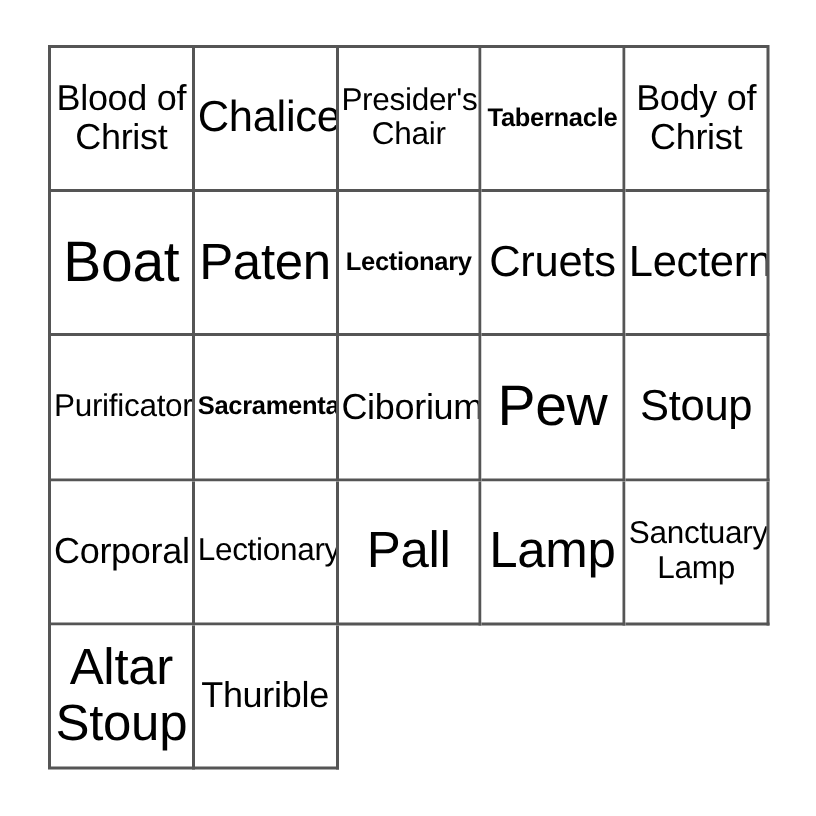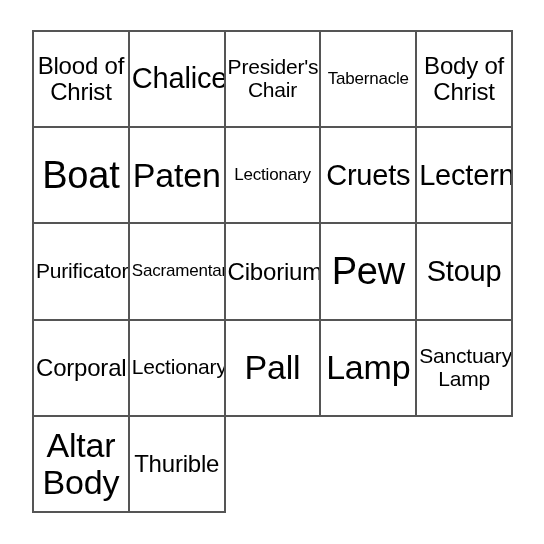--- a/index.html
+++ b/index.html
@@ -47,21 +47,21 @@
     display: block;
     width: 100%;
     word-break: normal;
   }
   
   .sz-xxl { font-size: 38px; }
   .sz-xl  { font-size: 34px; }
   .sz-l   { font-size: 29px; }
   .sz-m   { font-size: 24px; }
   .sz-s   { font-size: 21px; }
-  .sz-xs  { font-size: 17px; }
+  .sz-xs  { font-size: 17px; font-weight: bold; }
   .sz-xxs { font-size: 15px; }
 </style>
 </head>
 <body>
 
 <div id="bingo-card">
 
   <div class="bingo-cell">
     <span class="cell-text sz-m">Blood of Christ</span>
   </div>
@@ -120,19 +120,19 @@
     <span class="cell-text sz-xl">Pall</span>
   </div>
 
   <div class="bingo-cell">
     <span class="cell-text sz-xl">Lamp</span>
   </div>
   <div class="bingo-cell">
     <span class="cell-text sz-s">Sanctuary Lamp</span>
   </div>
   <div class="bingo-cell">
-    <span class="cell-text sz-xl">Altar Body</span>
+    <span class="cell-text sz-xl">Altar Stoup</span>
   </div>
   <div class="bingo-cell">
     <span class="cell-text sz-m">Thurible</span>
   </div>
 
 </div>
 
 </body></html>

